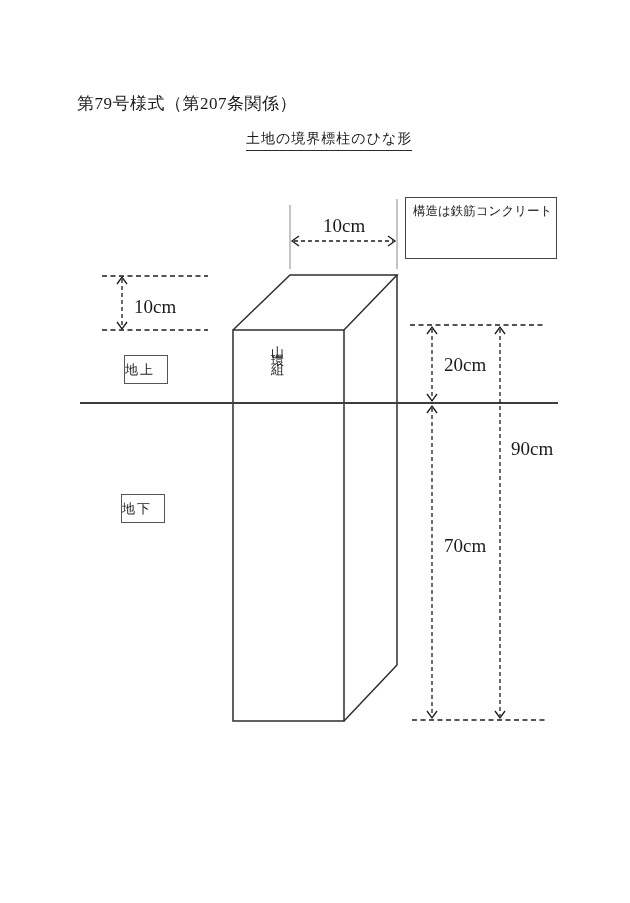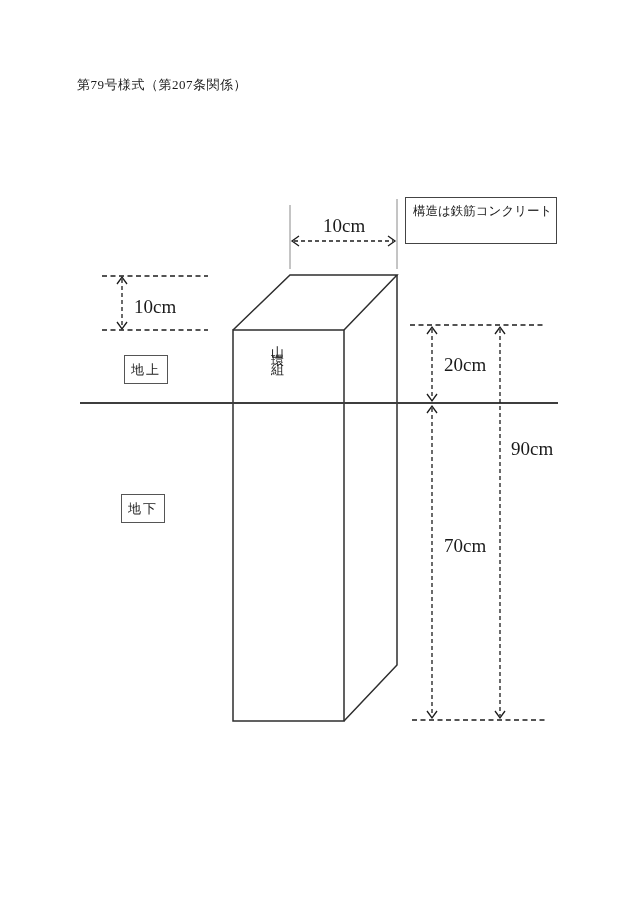--- a/index.html
+++ b/index.html
@@ -7,35 +7,35 @@
     position: relative;
     width: 630px;
     height: 903px;
     background: #ffffff;
     font-family: "Liberation Serif", "DejaVu Serif", serif;
     color: #1a1a1a;
     overflow: hidden;
   }
   #diagram-svg { position: absolute; left: 0; top: 0; }
   .abs { position: absolute; white-space: nowrap; }
-  .form-number { left: 77px; top: 76px; font-size: 13px; letter-spacing: 0.5px; }
+  .form-number { left: 77px; top: 92px; font-size: 17px; letter-spacing: 0.5px; }
   .doc-title {
     left: 246px; top: 130px; font-size: 14px; letter-spacing: 1px;
     border-bottom: 1px solid #2a2a2a; padding-bottom: 2px;
   }
   .note-box {
-    left: 405px; top: 197px; width: 152px; height: 47px;
+    left: 405px; top: 197px; width: 152px; height: 62px;
     border: 1.2px solid #444; box-sizing: border-box;
     padding: 4px 7px 0 7px; font-size: 12.5px; line-height: 19px;
     background: #ffffff;
   }
   .zone-box {
     width: 44px; height: 29px; border: 1.2px solid #555;
     box-sizing: border-box; display: flex; align-items: center;
-    justify-content: center; font-size: 13px; letter-spacing: 2px;
+    justify-content: flex-start; font-size: 13px; letter-spacing: 2px;
     background: #ffffff;
   }
   .zone-above { left: 124px; top: 355px; }
   .zone-below { left: 121px; top: 494px; }
   .post-label {
     left: 270px; top: 335px; writing-mode: vertical-rl;
     font-size: 13px; letter-spacing: 9px; line-height: 15px;
   }
   .dim { font-size: 19px; }
   .dim-width-top { left: 323px; top: 215px; width: 40px; text-align: center; }
@@ -88,20 +88,21 @@
       <polyline points="427,394 432,401 437,394"></polyline>
       <polyline points="427,413 432,406 437,413"></polyline>
       <polyline points="427,711 432,718 437,711"></polyline>
       <polyline points="495,334 500,327 505,334"></polyline>
       <polyline points="495,711 500,718 505,711"></polyline>
     </g>
   </svg>
 
   <div class="abs form-number">第79号様式（第207条関係）</div>
 
+  <div class="abs doc-title">土地の境界標柱のひな形</div>
 
   <div class="abs note-box">
     <div>構造は鉄筋コンクリート</div>
   </div>
 
   <div class="abs post-label">山環組</div>
 
   <div class="abs zone-box zone-above">
     <span>地上</span>
   </div>

